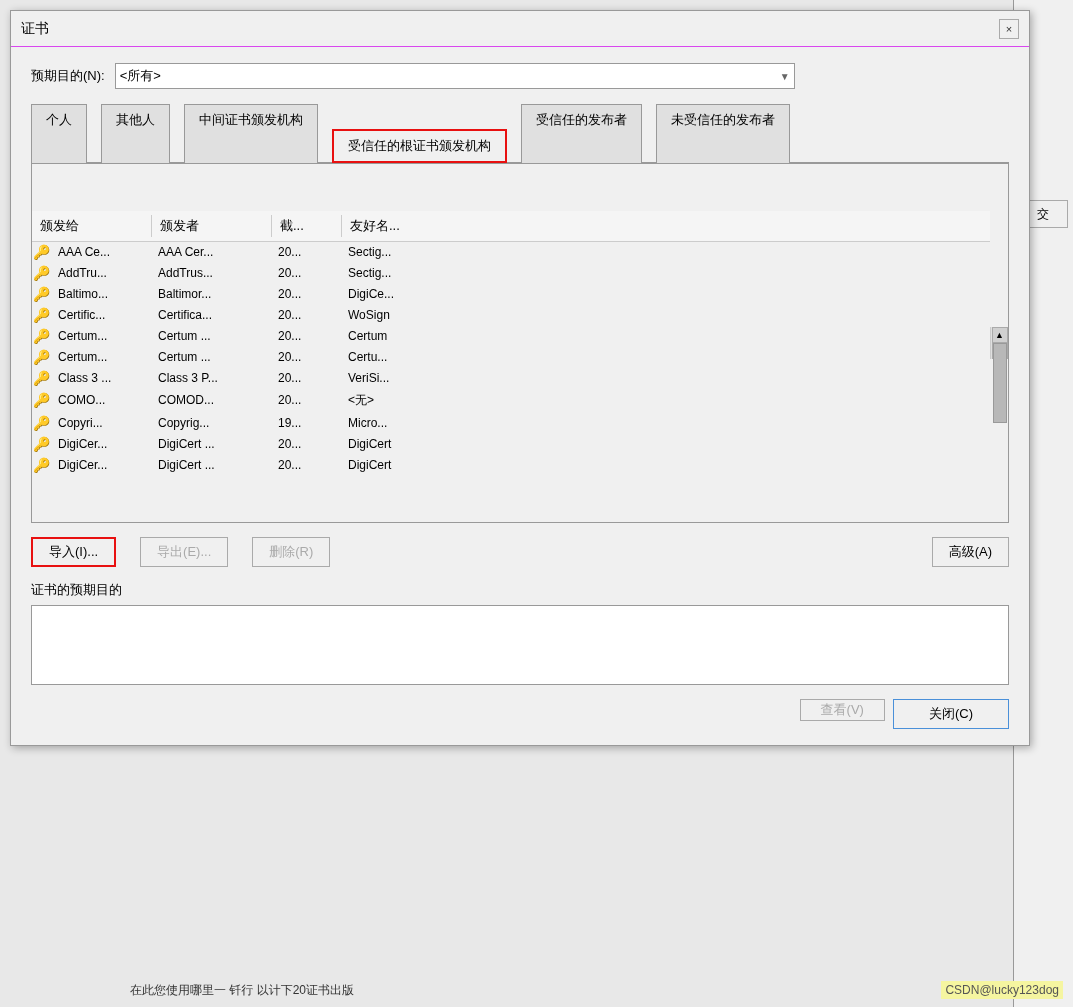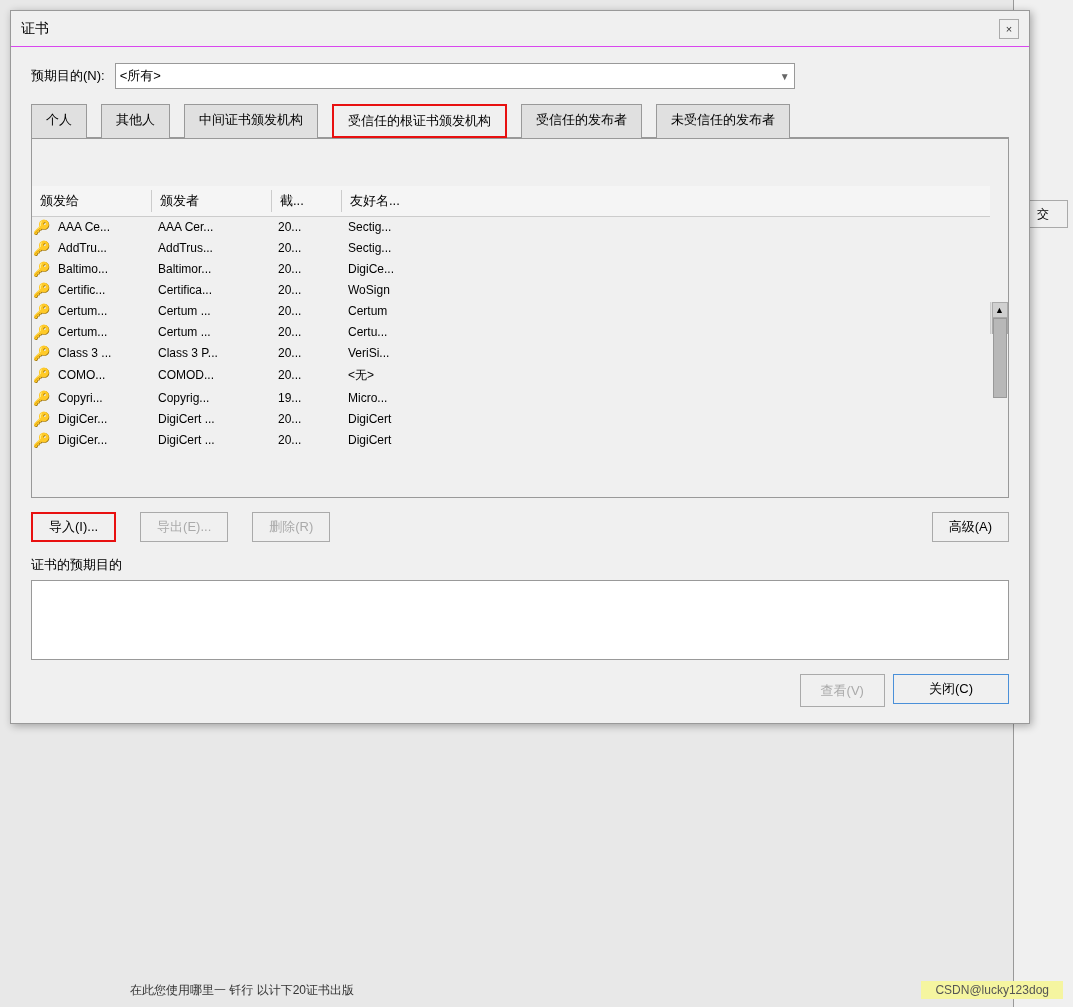--- a/index.html
+++ b/index.html
@@ -23,21 +23,21 @@
     }
 
     
     .bg-hint {
       position: absolute;
       bottom: 8px;
       right: 10px;
       font-size: 12px;
       color: #555;
       background: #f5f5a0;
-      padding: 2px 14px;
+      padding: 2px 4px;
     }
 
     .bg-hint2 {
       position: absolute;
       bottom: 8px;
       left: 130px;
       font-size: 12px;
       color: #333;
     }
 
@@ -148,20 +148,21 @@
       color: #000;
       margin-right: 2px;
       position: relative;
       top: 1px;
     }
 
     .tab.active {
       background: #f0f0f0;
       border-bottom: 1px solid #f0f0f0;
       z-index: 2;
+      margin-top: 25px;
     }
 
     .tab.highlighted {
       border: 2px solid #e81010;
       background: #f0f0f0;
       z-index: 3;
     }
 
     .cert-list-header {
       display: flex;
@@ -327,21 +328,21 @@
 
     
     .bottom-row {
       display: flex;
       justify-content: flex-end;
       gap: 8px;
       margin-top: 14px;
     }
 
     .btn-view {
-      height: 33px;
+      height: 22px;
       padding: 0 20px;
       background: #f0f0f0;
       border: 1px solid #aaa;
       cursor: pointer;
       font-size: 13px;
       color: #aaa;
     }
 
     .btn-close {
       height: 30px;

